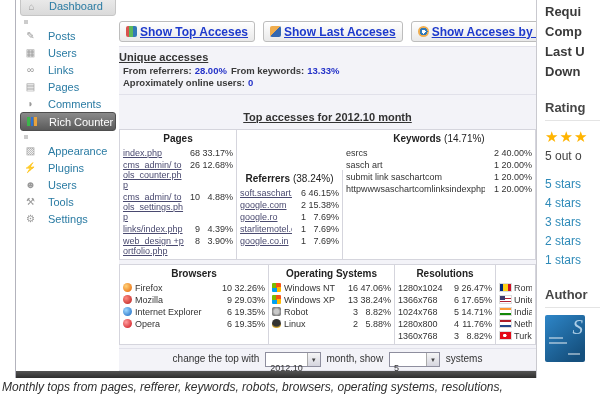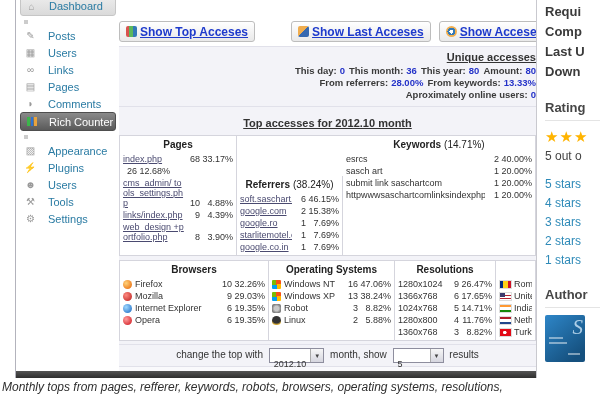--- a/index.html
+++ b/index.html
@@ -28,37 +28,37 @@
         background:linear-gradient(#ffffff,#e9e9e9);border:1px solid #bdbdbd;border-radius:3px;cursor:pointer;}
   .tbtn .tbl{font-size:12px;font-weight:bold;color:#1e3acc;text-decoration:underline;white-space:nowrap;}
   .tbi{width:11px;height:11px;border-radius:2px;flex:none;}
   .ic-show-top{background:linear-gradient(90deg,#d9534f 0 3px,#5cb85c 3px 7px,#337ab7 7px);}
   .ic-show-last{background:linear-gradient(135deg,#f0ad4e 0 50%,#3568b0 50%);}
   .ic-show-by-time{border-radius:50%;background:radial-gradient(circle at 50% 50%,#fff 0 2px,#337ab7 2px 4px,#f0ad4e 4px);}
   .ic-clean{background:linear-gradient(135deg,#e78cb7 0 50%,#8e6bbf 50%);}
   
   .panel{position:absolute;left:103px;top:46px;width:417px;background:#f3f3f8;}
   .sec{background:#f3f3f8;}
-  .sec-unique{border-top:1px solid #e1e1ea;border-bottom:1px solid #e1e1ea;text-align:right;padding:4px 0 5px;}
+  .sec-unique{border-top:1px solid #e1e1ea;border-bottom:1px solid #e1e1ea;text-align:left;padding:4px 0 5px;}
   .sec-title{font-size:11px;font-weight:bold;text-decoration:underline;color:#333;margin-bottom:2px;}
   .statline{font-size:9.5px;color:#3a3a3a;line-height:12px;}
   .sl-l{font-weight:bold;margin-left:4px;}
   .sl-v{color:#2432c8;font-weight:bold;margin-left:3px;}
-  .tophead{text-align:center;padding:4px 0;margin-top:2px;}
+  .tophead{text-align:center;padding:4px 0;margin-top:8px;}
   .tophead span{font-size:11px;font-weight:bold;text-decoration:underline;color:#333;}
   .grid{display:flex;background:#fff;border:1px solid #d5d5dd;align-items:stretch;}
   .grid2{margin-top:4px;}
   .tcol{border-right:1px solid #d5d5dd;box-sizing:border-box;padding-bottom:2px;}
   .tcol:last-child{border-right:none;}
   .c-pages{width:117px;} .c-referrers{width:106px;margin-top:40px;} .c-keywords{flex:1;min-width:0;}
   .c-browsers{width:149px;} .c-os{width:126px;} .c-res{width:101px;} .c-countries{flex:1;min-width:0;}
   .thead{text-align:center;font-size:10px;padding:3px 2px 2px;color:#222;white-space:nowrap;height:12px;}
   .thead b{font-weight:bold;}
   .hpct{font-weight:normal;margin-left:3px;}
-  .trow{display:flex;align-items:flex-end;padding:1px 3px;font-size:9px;line-height:10px;color:#333;}
+  .trow{display:flex;align-items:flex-start;padding:1px 3px;font-size:9px;line-height:10px;color:#333;}
   .nm{flex:1;min-width:0;}
   .nm.lnk{color:#4a4a70;text-decoration:underline;cursor:pointer;}
   .nm.wrap{word-break:break-all;}
   .nm.nw{white-space:nowrap;overflow:hidden;}
   .ct{min-width:14px;text-align:right;flex:none;}
   .pc{min-width:33px;text-align:right;flex:none;}
   .ticon{width:9px;height:9px;border-radius:50%;margin-right:3px;flex:none;}
   .firefox-icon{background:radial-gradient(circle at 35% 35%,#ffd27a,#e66000);}
   .mozilla-icon{background:radial-gradient(circle at 35% 35%,#ff8a80,#b71c1c);}
   .ie-icon{background:radial-gradient(circle at 35% 35%,#9fd8ff,#1565c0);}
@@ -156,52 +156,52 @@
       <div class="mi">
         <span class="mic">⚙</span>
         <span class="lbl">Settings</span>
       </div>
     </div>
   <div class="toolbar" id="toolbar">
       <button class="tbtn" type="button" style="font: inherit;">
         <span class="tbi ic-show-top"></span>
         <span class="tbl">Show Top Acceses</span>
       </button>
-      <button class="tbtn" type="button" style="font: inherit; margin-left: 28px;">
+      <button class="tbtn" type="button" style="font: inherit;">
         <span class="tbi ic-show-last"></span>
         <span class="tbl">Show Last Acceses</span>
       </button>
       <button class="tbtn" type="button" style="font: inherit;">
         <span class="tbi ic-show-by-time"></span>
         <span class="tbl">Show Acceses by Time</span>
       </button>
       <button class="tbtn" type="button" style="font: inherit;">
         <span class="tbi ic-clean"></span>
         <span class="tbl">Clean</span>
       </button>
     </div>
   <div class="panel">
     <div class="sec sec-unique">
       <div class="sec-title">Unique accesses</div>
-      <div class="statline" id="uline1"><span class="sl-l">This day:</span><span class="sl-v">0</span><span class="sl-l">This month:</span><span class="sl-v">36</span><span class="sl-l">This year:</span><span class="sl-v">80</span><span class="sl-l">Amount:</span><span class="sl-v">80</span></div>
       <div class="statline" id="uline2"><span class="sl-l">From referrers:</span><span class="sl-v">28.00%</span><span class="sl-l">From keywords:</span><span class="sl-v">13.33%</span></div>
       <div class="statline" id="uline3"><span class="sl-l">Aproximately online users:</span><span class="sl-v">0</span></div>
     </div>
     <div class="sec tophead">
       <span>Top accesses for 2012.10 month</span>
     </div>
     <div class="grid grid1" id="grid1">
         <div class="tcol c-pages">
           <div class="thead"><b>Pages</b></div>
           <div class="trow">
             <span class="nm lnk wrap">index.php</span>
             <span class="ct">68</span>
             <span class="pc">33.17%</span>
           </div>
           <div class="trow">
+            <span class="nm lnk wrap">cms_admin/ tools_counter.php</span>
             <span class="ct">26</span>
             <span class="pc">12.68%</span>
           </div>
           <div class="trow">
             <span class="nm lnk wrap">cms_admin/ tools_settings.php</span>
             <span class="ct">10</span>
             <span class="pc">4.88%</span>
           </div>
           <div class="trow">
             <span class="nm lnk wrap">links/index.php</span>
@@ -377,21 +377,21 @@
       <span>change the top with</span>
       <span class="select">
         <span class="val">2012.10</span>
         <span class="dd">▼</span>
       </span>
       <span>month, show</span>
       <span class="select">
         <span class="val">5</span>
         <span class="dd">▼</span>
       </span>
-      <span>results</span>
+      <span>systems</span>
     </div>
     <div class="timediff">
       
       
     </div>
   </div>
   <div class="footerbar"></div>
 </div>
 
 <div class="rightcol">

